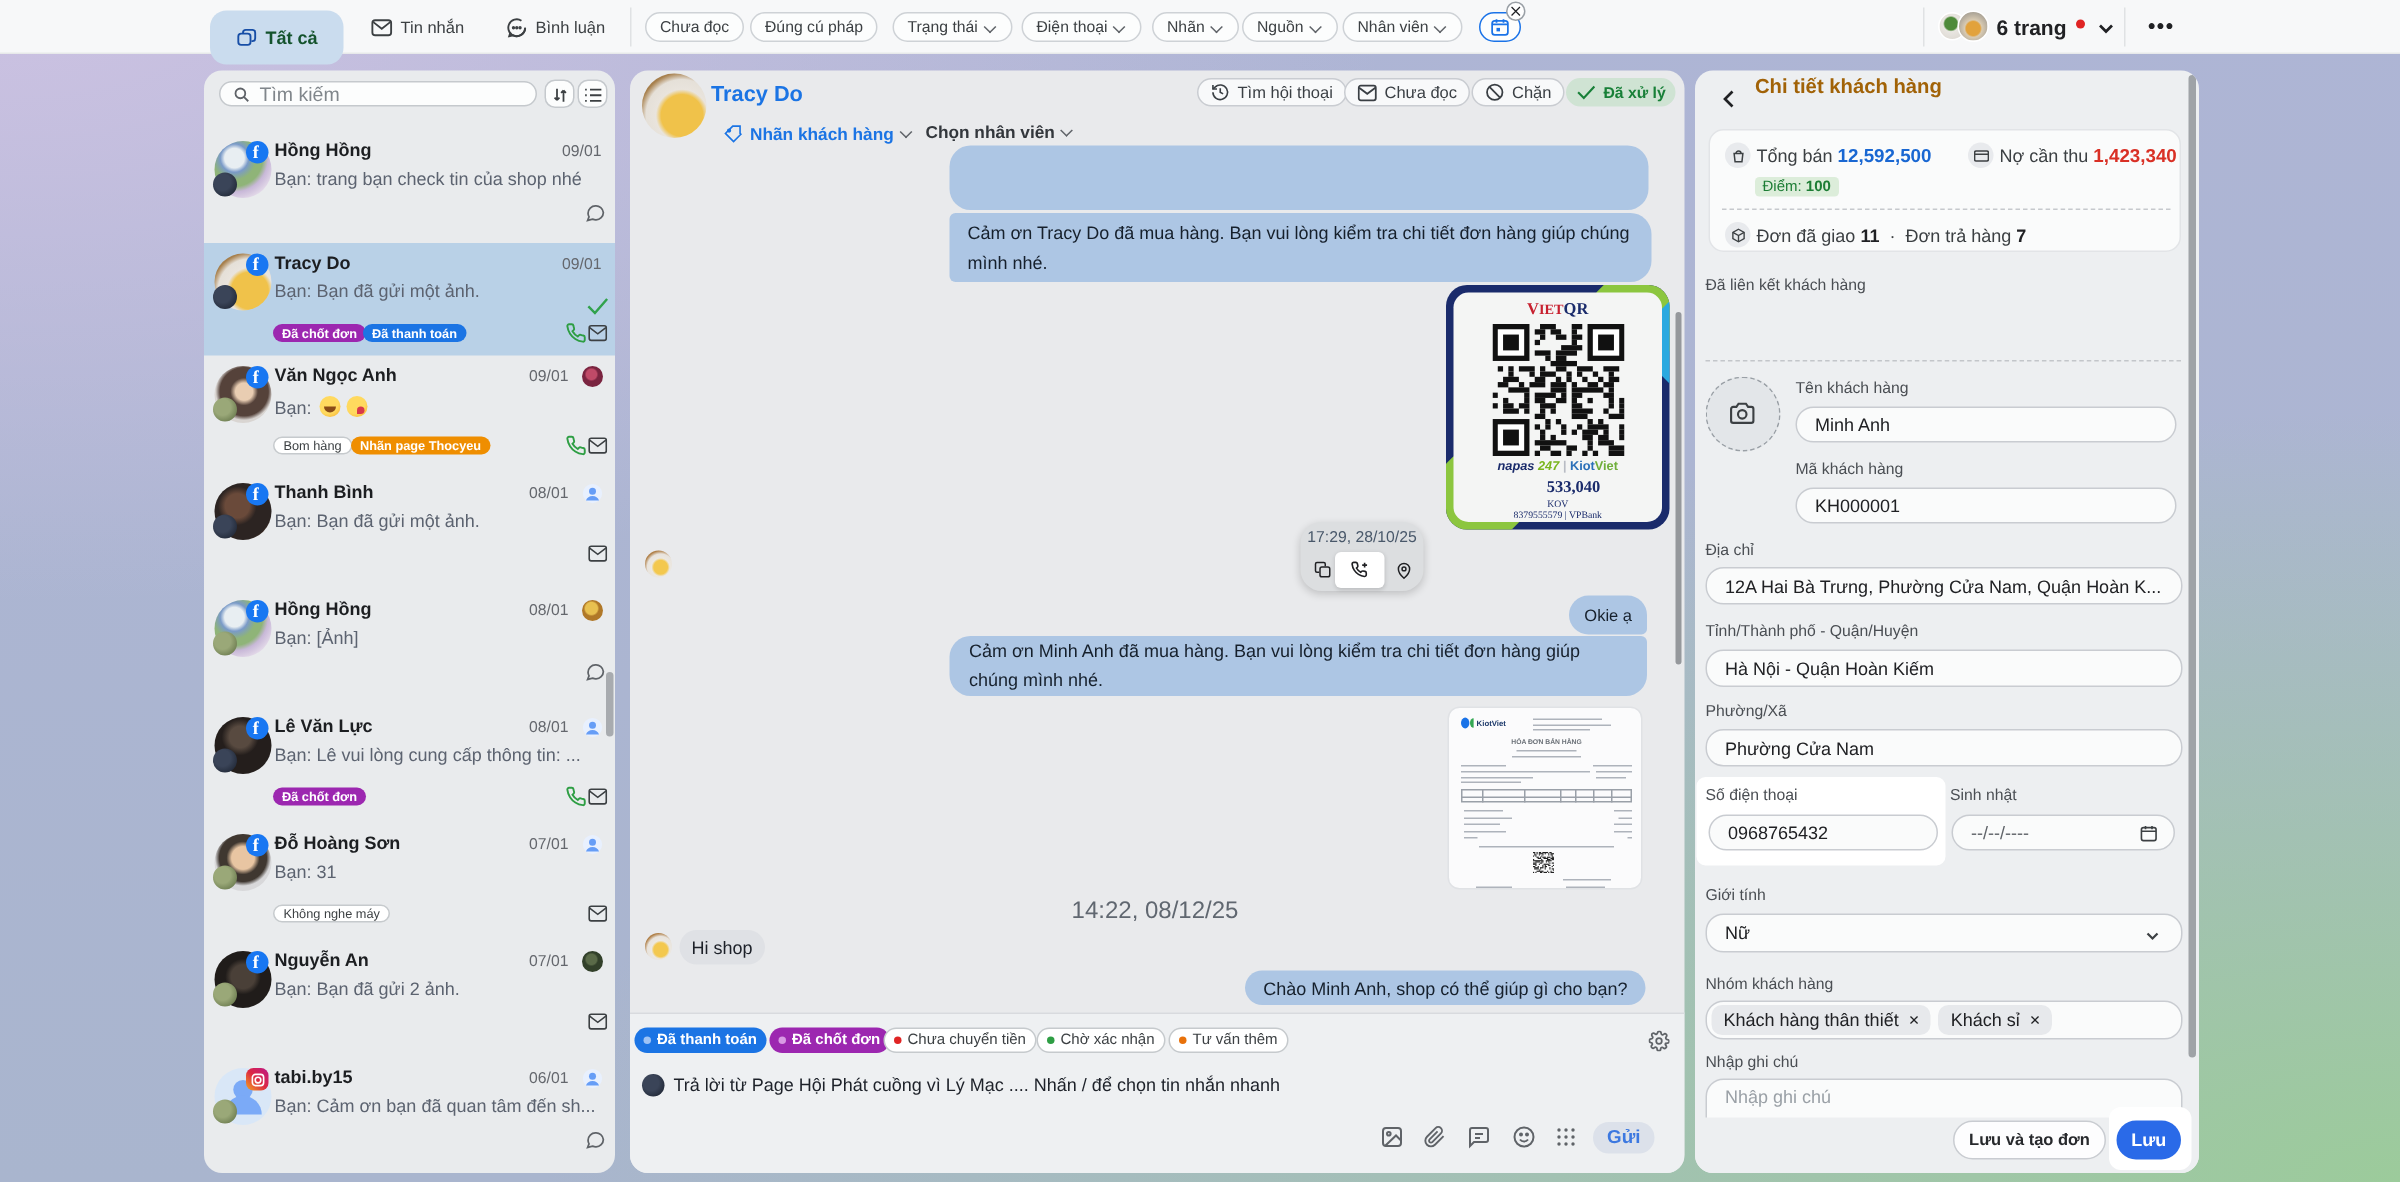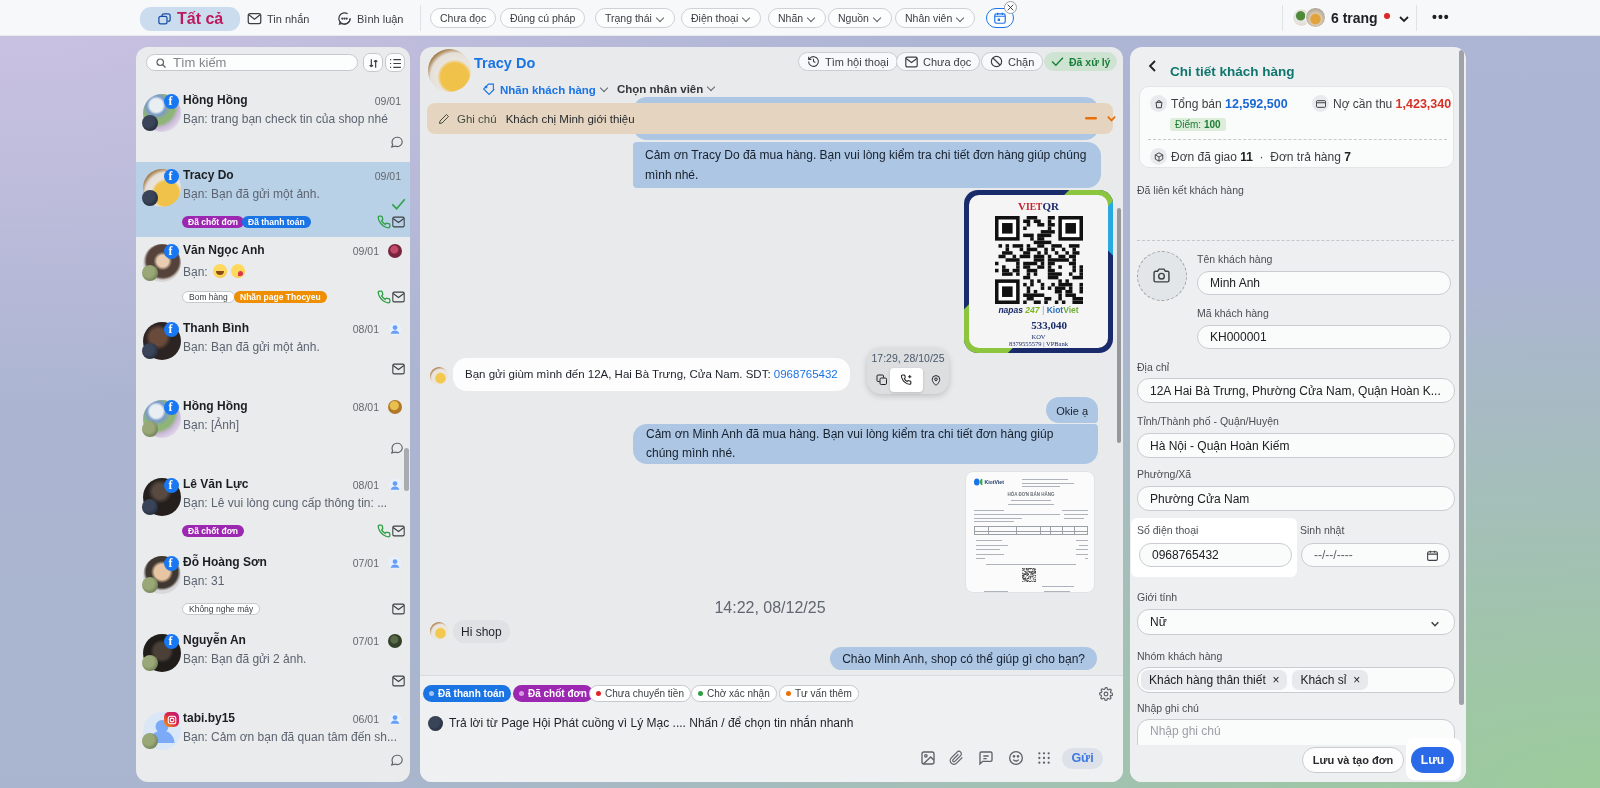--- a/index.html
+++ b/index.html
@@ -2,21 +2,21 @@
 <html><head>
 <meta charset="utf-8">
 <style>
 *{margin:0;padding:0;box-sizing:border-box;}
 html,body{width:1600px;height:788px;overflow:hidden;}
 body{font-family:"Liberation Sans",sans-serif;position:relative;background:radial-gradient(100% 88% at 0% 0%,#ccc2e2 0%,rgba(204,194,226,0) 58%),radial-gradient(125% 105% at 100% 100%,#9ccb9b 0%,rgba(156,203,155,0) 62%),linear-gradient(180deg,#aeb5d5 0%,#a9b5ce 100%);}
 .abs{position:absolute;}
 
 #topbar{position:absolute;left:0;top:0;width:1600px;height:36px;background:#f7f8f9;border-bottom:1px solid #e7e9ea;}
 .tab{position:absolute;top:8px;height:21px;display:flex;align-items:center;gap:5px;font-size:11px;color:#3c4043;}
-#tab-all{left:140px;top:7px;height:24px;background:#cadcee;border-radius:11px;padding:0 17px;color:#be185d;font-weight:bold;font-size:16px;}
+#tab-all{left:140px;top:7px;height:36px;background:#cadcee;border-radius:11px;padding:0 17px;color:#14532d;font-weight:bold;font-size:12px;}
 .fpill{position:absolute;top:8px;height:20px;border:1px solid #ced2d6;border-radius:10px;background:#fcfdfd;display:flex;align-items:center;gap:5px;font-size:10.5px;color:#3c4043;padding:0 9px;}
 .chev{width:8px;height:8px;display:inline-block;position:relative;}
 .chev:before{content:"";position:absolute;left:0;top:1px;width:5px;height:5px;border-right:1.6px solid #5f6368;border-bottom:1.6px solid #5f6368;transform:rotate(45deg);}
 .vdiv{position:absolute;top:5px;width:1px;height:26px;background:#e0e2e4;}
 
 #sidebar{position:absolute;left:136px;top:47px;width:274px;height:735px;background:#e9ebed;border-radius:12px;overflow:hidden;}
 #chat{position:absolute;left:420px;top:47px;width:703px;height:735px;background:#e9eaec;border-radius:12px;overflow:hidden;}
 #panel{position:absolute;left:1130px;top:47px;width:336px;height:735px;background:#edeff1;border-radius:12px;overflow:hidden;font-size:13px;color:#494d52;}
 
 .ico{display:inline-block;vertical-align:middle;}
@@ -286,33 +286,20 @@
       </svg>Chưa đọc</div>
   <div class="hbtn" style="left:561px;"><svg width="13" height="13" viewBox="0 0 24 24" fill="none" stroke="#3a3f44" stroke-width="2.2">
         <circle cx="12" cy="12" r="9.5"></circle>
         <path d="M5.5 5.5l13 13"></path>
       </svg>Chặn</div>
   <div class="hbtn" style="left:624px;background:#cfe3d3;border-color:#cfe3d3;color:#188038;font-weight:bold;font-size:10.5px;padding:0 6px;"><svg width="13" height="11" viewBox="0 0 24 20" fill="none" stroke="#188038" stroke-width="2.6">
         <path d="M2 10l7 7L22 3"></path>
       </svg>Đã xử lý</div>
 
   <div class="bub-blue" style="left:213px;top:50px;width:466px;height:43px;"></div>
-  <div class="abs" style="left:7px;top:56px;width:686px;height:31px;background:#e5d5c0;border-radius:8px;display:flex;align-items:center;">
-    <svg style="margin-left:11px;" width="12" height="12" viewBox="0 0 24 24" fill="none" stroke="#454b41" stroke-width="2">
-        <path d="M17 3l4 4L8 20l-5 1 1-5z"></path>
-      </svg>
-    <span style="margin-left:7px;font-size:11.5px;color:#454b41;">Ghi chú</span>
-    <span style="margin-left:9px;font-size:11.5px;color:#26292c;">Khách chị Minh giới thiệu</span>
-    <svg class="abs" style="left:658px;top:14px;" width="12" height="3" viewBox="0 0 12 3">
-        <rect width="12" height="2.4" rx="1.2" fill="#e8710a"></rect>
-      </svg>
-    <svg class="abs" style="left:679px;top:10px;" width="11" height="11" viewBox="0 0 12 12" fill="none" stroke="#e8710a" stroke-width="2">
-        <path d="M2 4l4 4 4-4"></path>
-      </svg>
-  </div>
   <div class="bub-blue" style="left:213px;top:95px;width:468px;height:46px;border-radius:4px 14px 14px 4px;padding:3px 12px;">Cảm ơn Tracy Do đã mua hàng. Bạn vui lòng kiểm tra chi tiết đơn hàng giúp chúng mình nhé.</div>
 
   <div class="abs" id="qrcard" style="left:544px;top:143px;width:149px;height:163px;border-radius:14px;background:#1a2b6b;overflow:hidden;">
     <div class="abs" style="right:-26px;top:-26px;width:62px;height:62px;background:#8cc63f;transform:rotate(45deg);"></div>
     <div class="abs" style="right:-30px;top:6px;width:44px;height:56px;background:#2aa9e0;transform:rotate(45deg);"></div>
     <div class="abs" style="left:-26px;bottom:-26px;width:62px;height:62px;background:#8cc63f;transform:rotate(45deg);"></div>
     <div class="abs" style="left:5px;top:5px;width:139px;height:153px;background:#f4f5f4;border-radius:10px;">
       <div class="abs" style="left:0;top:5px;width:139px;text-align:center;font-size:11px;font-weight:bold;color:#c7202f;font-family:'Liberation Serif',serif;">V<span style="font-size:9.5px;">IET</span><span style="color:#1a2b6b;">QR</span></div>
       <div class="abs" id="qrbox" style="left:26px;top:21px;width:88px;height:88px;"><svg width="88" height="88" viewBox="0 0 100 100">
             <rect x="0" y="0" width="28" height="28" fill="#111"></rect>
@@ -438,21 +425,20 @@
             <rect x="76" y="96" width="4" height="4" fill="#111"></rect>
             <rect x="88" y="96" width="12" height="4" fill="#111"></rect>
           </svg></div>
       <div class="abs" style="left:0;top:110px;width:139px;text-align:center;font-size:8.5px;font-weight:bold;font-style:italic;color:#1a2b6b;">napas <span style="color:#7ab51d;">247</span> <span style="color:#b8bcc4;">|</span> <span style="font-style:normal;color:#2a6fb8;">Kiot</span><span style="font-style:normal;color:#6fae3a;">Viet</span></div>
       <div class="abs" style="left:0;top:124px;width:139px;text-align:center;font-size:11px;font-weight:bold;color:#1a2b6b;font-family:'Liberation Serif',serif;padding-left:21px;">533,040</div>
       <div class="abs" style="left:0;top:138px;width:139px;text-align:center;font-size:6.5px;color:#1a2b6b;font-family:'Liberation Serif',serif;">KOV<br>8379555579 | VPBank</div>
     </div>
   </div>
 
   <div class="avatar" style="left:10px;top:320px;width:18px;height:18px;background:radial-gradient(circle at 58% 62%,#f3c84e 0%,#f3c84e 30%,#ece8e1 40%,#e8e3dc 58%,#b08048 72%);"></div>
-  <div class="bub-white" style="left:33px;top:311px;height:33px;border-radius:14px;">Bạn gửi giùm mình đến 12A, Hai Bà Trưng, Cửa Nam. SDT: <span style="color:#1b74e4;">0968765432</span></div>
   <div class="abs" style="left:447px;top:301px;width:82px;height:46px;background:#dcdee0;border-radius:14px;box-shadow:0 2px 6px rgba(0,0,0,0.18);">
     <div style="text-align:center;font-size:10.5px;color:#49586a;margin-top:4px;white-space:nowrap;">17:29, 28/10/25</div>
     <svg class="abs" style="left:9px;top:26px;" width="12" height="12" viewBox="0 0 24 24" fill="none" stroke="#202124" stroke-width="2">
         <rect x="8" y="8" width="13" height="13" rx="2.5"></rect>
         <path d="M16 8V5a2 2 0 0 0-2-2H5a2 2 0 0 0-2 2v9a2 2 0 0 0 2 2h3" transform="translate(-1,-1)"></path>
       </svg>
     <div class="abs" style="left:23px;top:20px;width:33px;height:24px;background:#fff;border-radius:4px;box-shadow:0 1px 3px rgba(0,0,0,0.15);"></div>
     <svg class="abs" style="left:33px;top:26px;" width="13" height="13" viewBox="0 0 24 24" fill="none" stroke="#202124" stroke-width="2">
         <path d="M20 14.5v2.5a2 2 0 0 1-2.2 2 17 17 0 0 1-7.4-2.6 16.8 16.8 0 0 1-5.2-5.2A17 17 0 0 1 2.6 3.8 2 2 0 0 1 4.6 1.7h2.5a2 2 0 0 1 2 1.7l.5 2.4a2 2 0 0 1-.5 1.8L8 8.7a14 14 0 0 0 5.2 5.2l1.1-1.1a2 2 0 0 1 1.8-.5l2.4.5a2 2 0 0 1 1.5 2z"></path>
         <path d="M18 2v6M15 5h6"></path>
@@ -630,21 +616,21 @@
       <circle cx="12" cy="19" r="1.7"></circle>
       <circle cx="19" cy="19" r="1.7"></circle>
     </svg>
   <div class="abs" style="left:642px;top:701px;width:41px;height:21px;background:#dce1ea;border-radius:11px;text-align:center;font-size:14px;font-weight:bold;color:#3c78e0;line-height:21px;font-size:12.5px;">Gửi</div>
   <div class="abs" style="left:697px;top:161px;width:4px;height:235px;background:#95989c;border-radius:2px;"></div>
 </div>
 <div id="panel">
   <svg class="abs" style="left:17px;top:13px;" width="12" height="12" viewBox="0 0 12 12" fill="none" stroke="#202124" stroke-width="1.8">
       <path d="M8 1L3 6l5 5"></path>
     </svg>
-  <div class="abs" style="left:40px;top:17px;font-size:13.5px;font-weight:bold;color:#0f766e;">Chi tiết khách hàng</div>
+  <div class="abs" style="left:40px;top:3px;font-size:13.5px;font-weight:bold;color:#a16207;">Chi tiết khách hàng</div>
 
   <div class="abs" style="left:9px;top:39px;width:315px;height:82px;background:#fafbfb;border:1px solid #e2e4e7;border-radius:10px;">
     <div class="abs" style="left:10px;top:8px;width:17px;height:17px;border-radius:50%;background:#e8eaed;">
         <svg style="position:absolute;left:3.5px;top:3.5px;" width="10" height="10" viewBox="0 0 24 24" fill="none" stroke="#3c4043" stroke-width="2.4">
           <path d="M5 8h14l-1.5 13h-11z"></path>
           <path d="M8 8a4 4 0 0 1 8 0"></path>
         </svg>
       </div>
     <div class="abs" style="left:31px;top:10px;font-size:12px;color:#3c4043;">Tổng bán <span style="color:#1967d2;font-weight:bold;font-size:12.5px;">12,592,500</span></div>
     <div class="abs" style="left:172px;top:8px;width:17px;height:17px;border-radius:50%;background:#e8eaed;">

